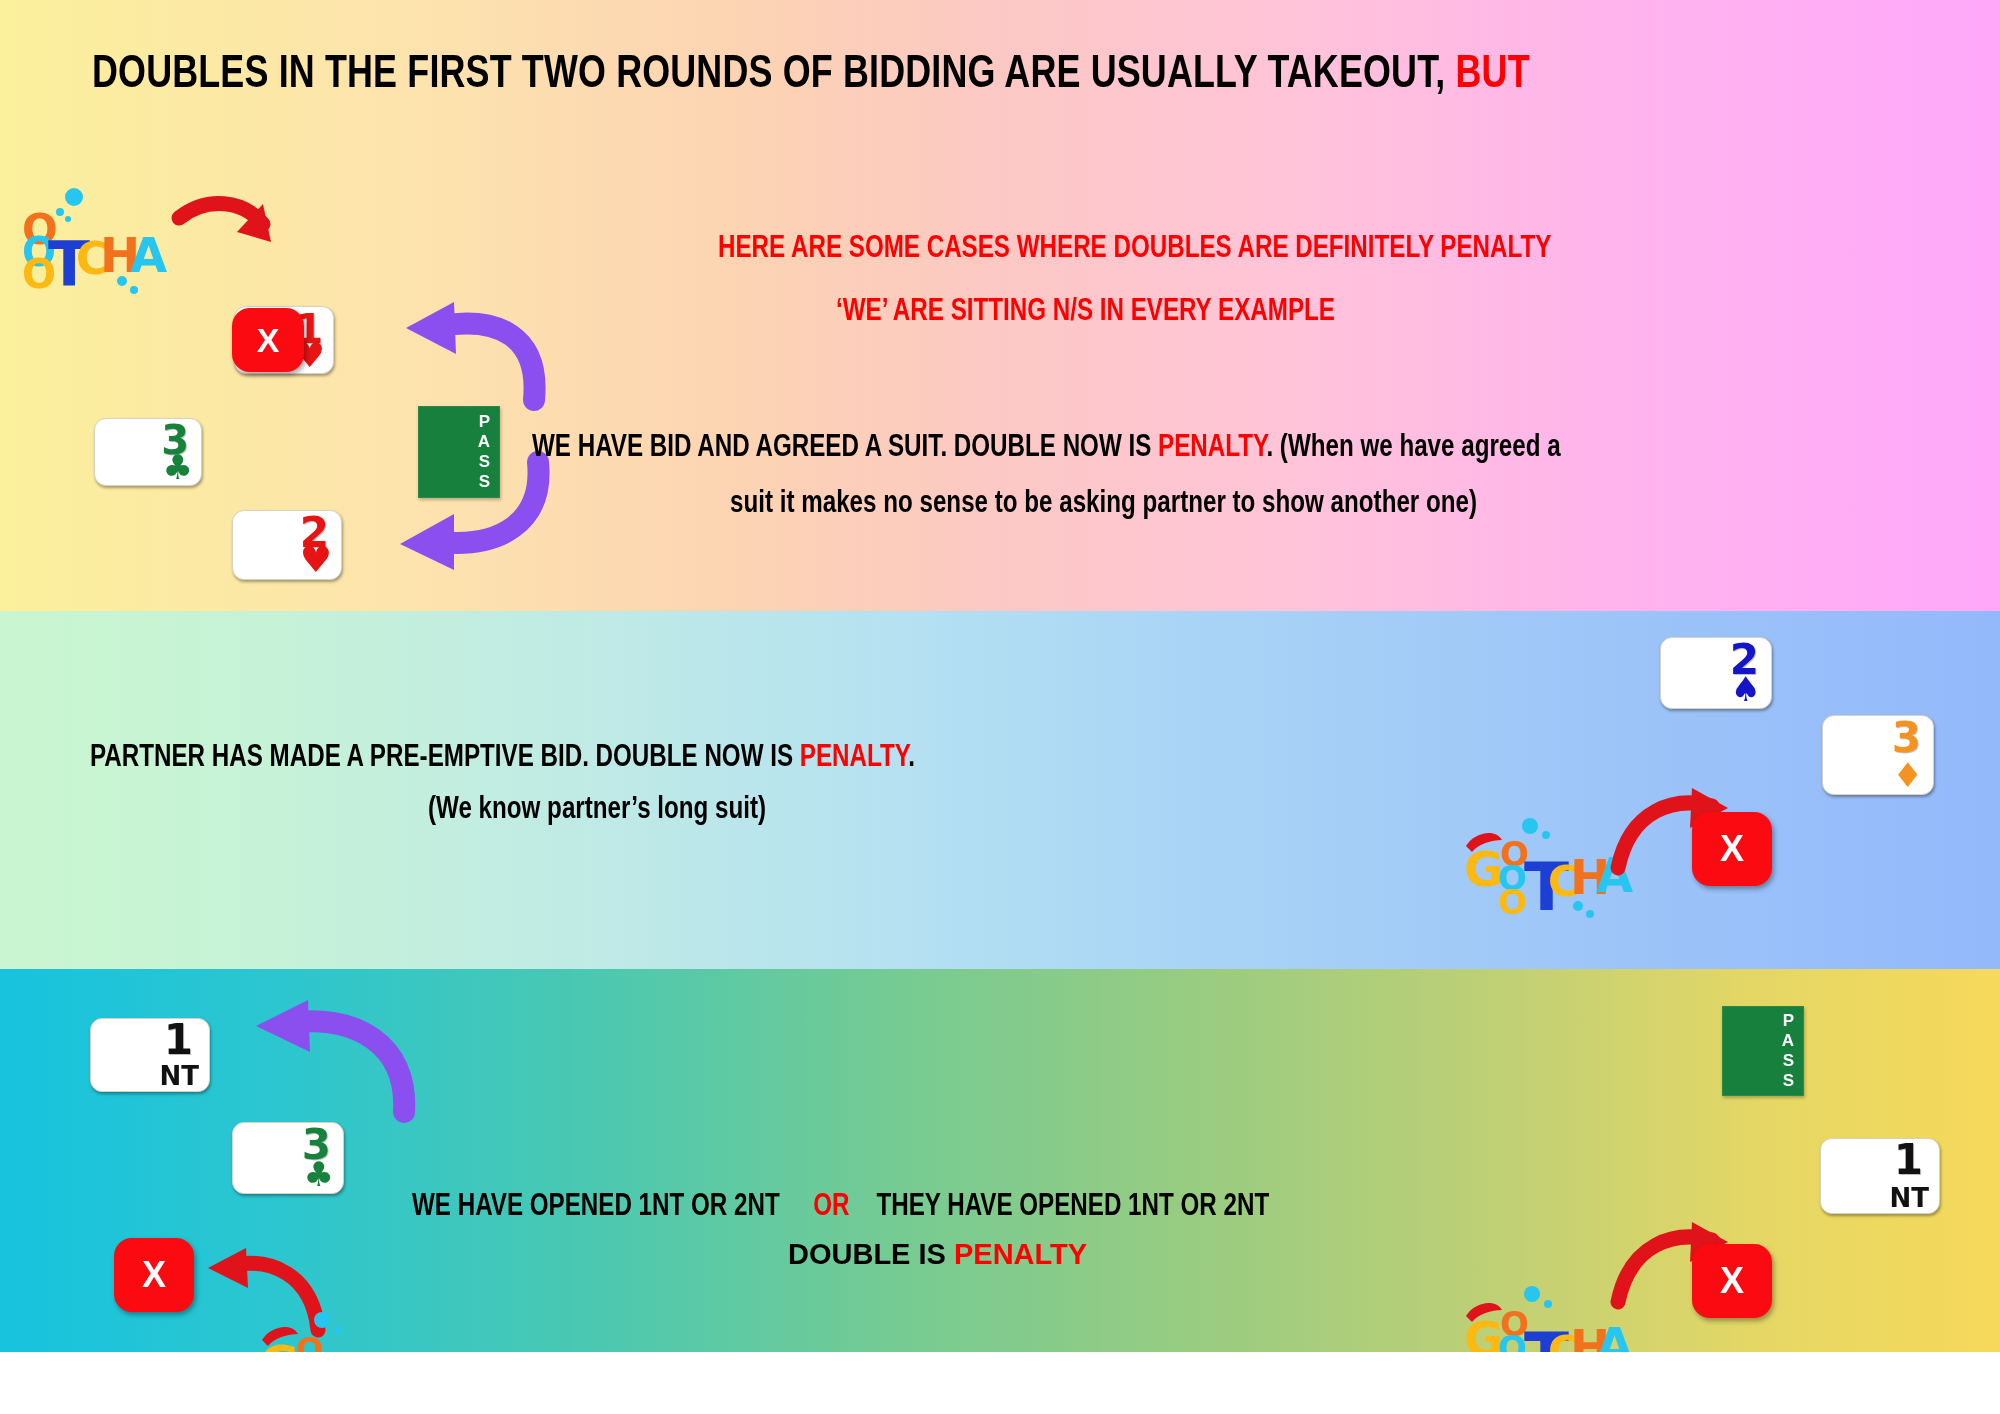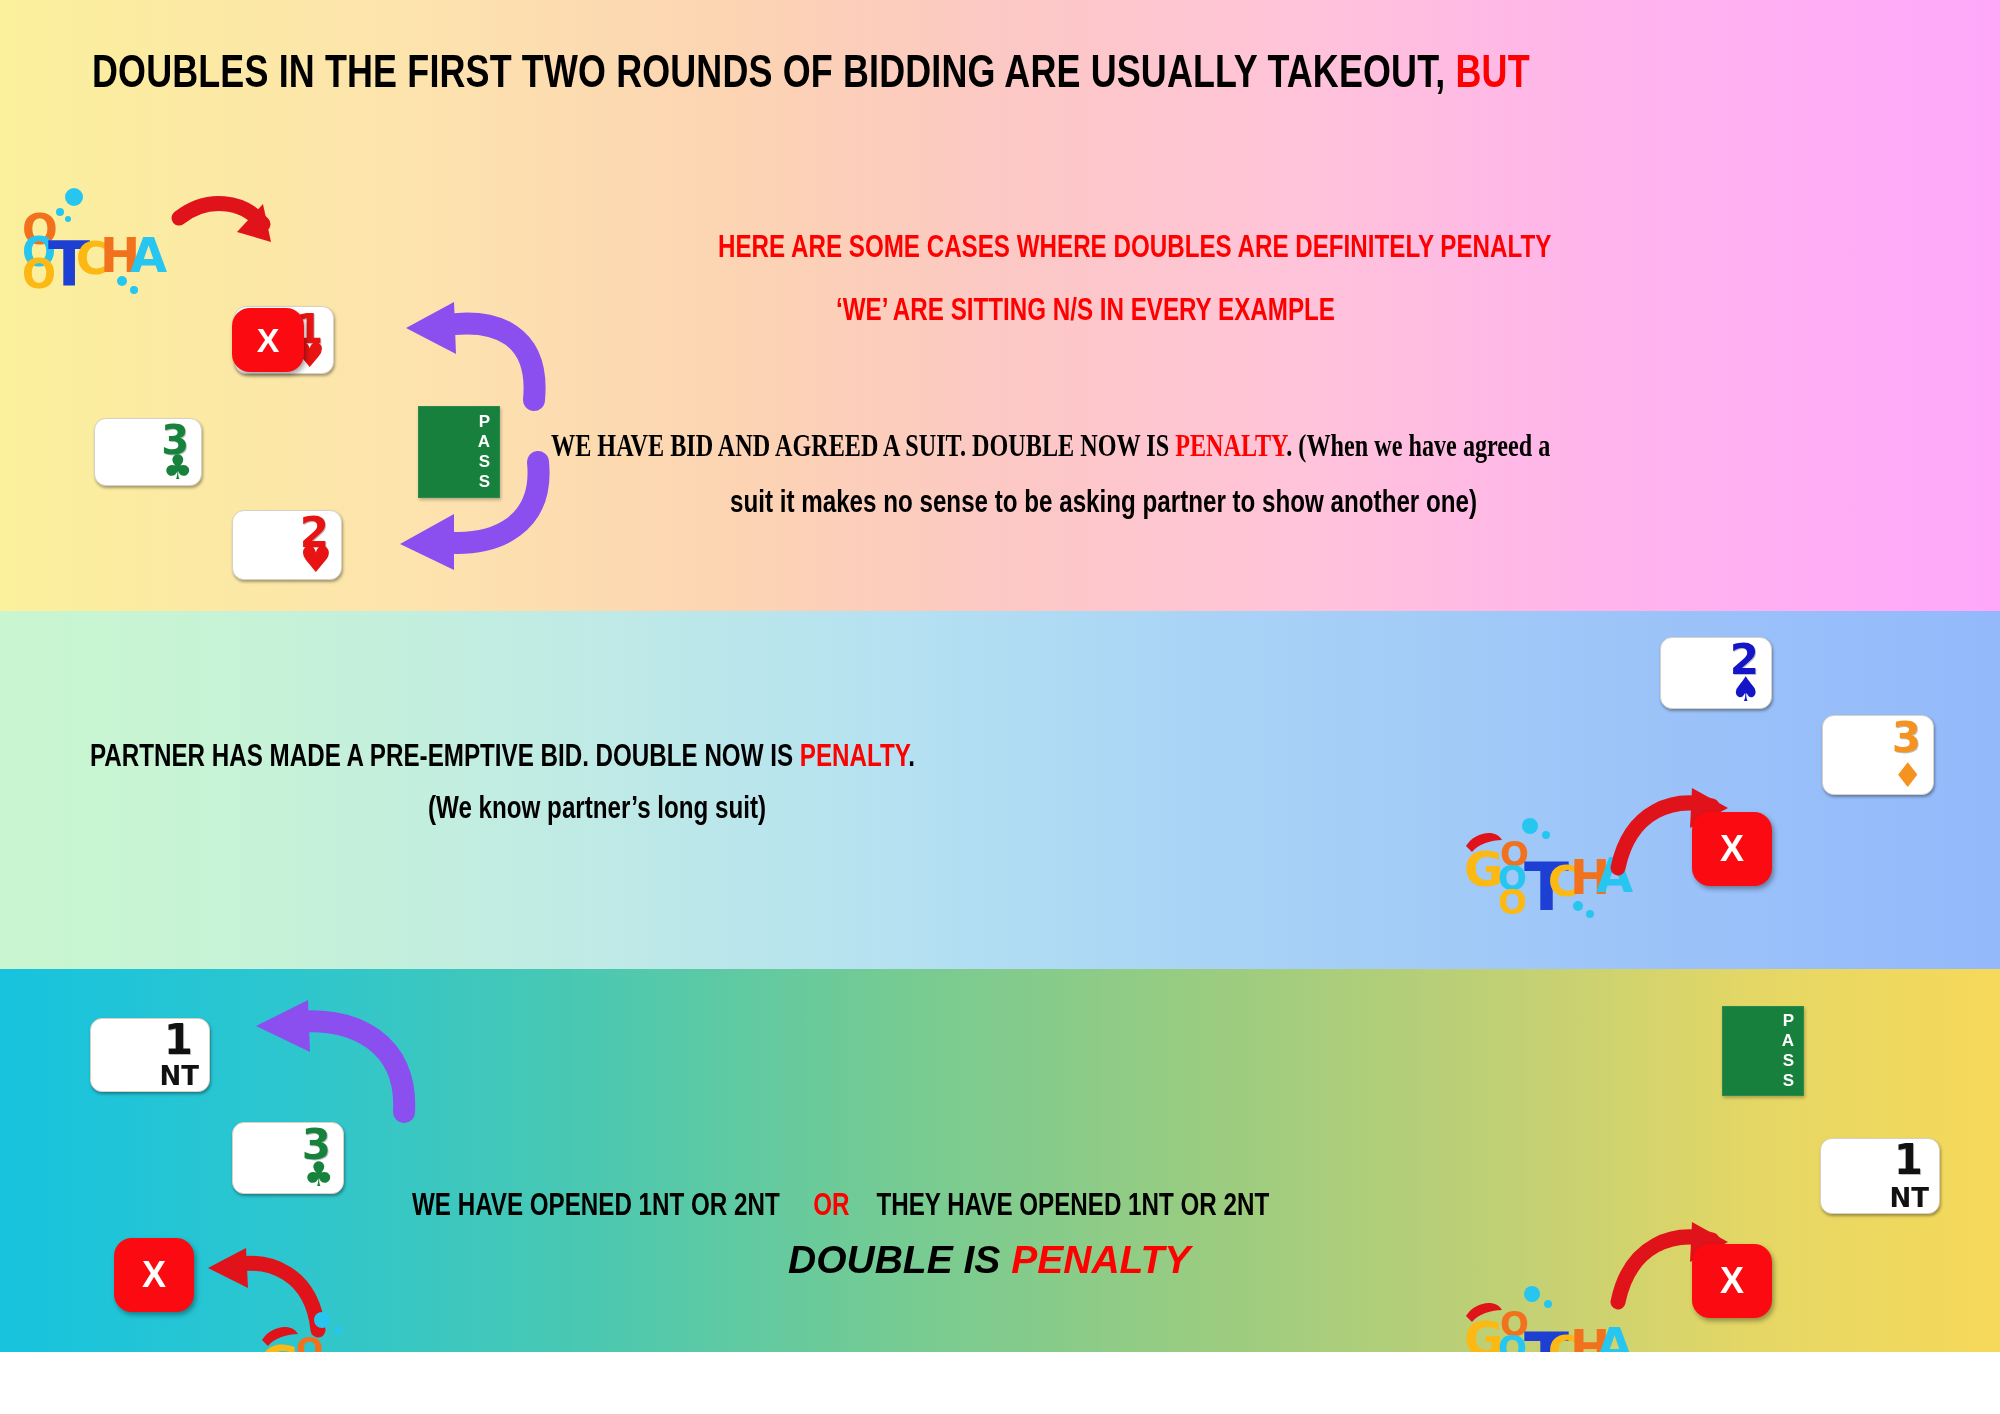--- a/index.html
+++ b/index.html
@@ -151,21 +151,21 @@
     </svg>
   </div>
 
   <div class="arrow" style="left:388px;top:452px;">
     <svg width="160" height="120" viewBox="0 0 160 120">
       <path d="M150,10 C156,70 112,96 52,90" stroke="#8b4ff0" stroke-width="22" fill="none" stroke-linecap="round"></path>
       <path d="M66,62 L12,92 L66,118 Z" fill="#8b4ff0"></path>
     </svg>
   </div>
 
-  <div class="txt cond body-blk" style="left:551px;top:428px;font-family:Liberation Serif, serif;">
+  <div class="txt cond body-blk" style="left:532px;top:428px;">
     <span class="scaleX"><span>WE HAVE BID AND AGREED A SUIT. DOUBLE NOW  IS </span><span class="red">PENALTY</span><span>. (When we have agreed a</span></span>
   </div>
   <div class="txt cond body-blk" style="left:730px;top:484px;">
     <span class="scaleX">suit it makes no sense to be asking partner to show another one)</span>
   </div>
 
   <div class="txt cond body-blk" style="left:428px;top:790px;">
     <span class="scaleX">(We know partner’s long suit)</span>
   </div>
   <div class="txt cond body-blk" style="left:90px;top:738px;">
@@ -295,17 +295,17 @@
   </div>
 
   <div class="xcard" style="left:1692px;top:1244px;width:80px;height:74px;">
     <span style="font-size:36px;">X</span>
   </div>
 
   <div class="txt cond body-blk" style="left:412px;top:1142px;margin-top:45px;">
     <span class="scaleX"><span>WE HAVE OPENED 1NT OR 2NT</span><span>&nbsp;&nbsp;&nbsp;&nbsp;&nbsp;</span><span class="red">OR</span><span>&nbsp;&nbsp;&nbsp;&nbsp;</span><span>THEY HAVE OPENED 1NT OR 2NT</span></span>
   </div>
 
-  <div class="txt wide" style="left:788px;top:1238px;font-size:39px;color:#000;font-style:italic;">
+  <div class="txt wide" style="left:788px;top:1238px;font-size:29px;color:#000;">
     <span>DOUBLE IS </span><span class="red">PENALTY</span>
   </div>
 
 </div>
 
 </body></html>

